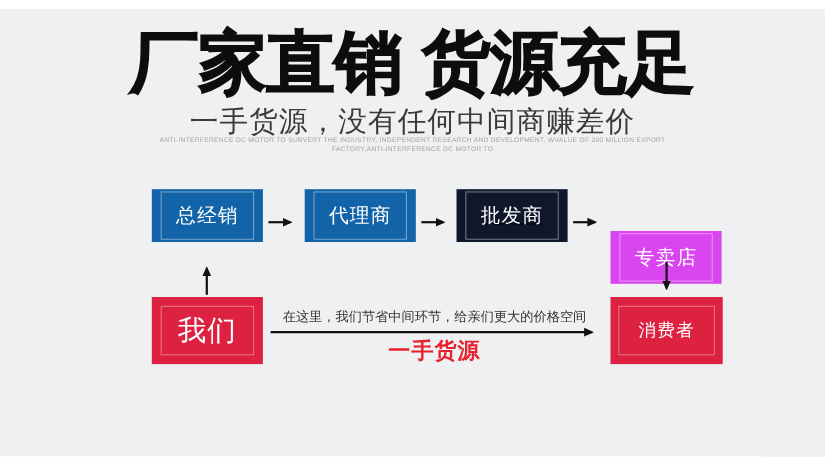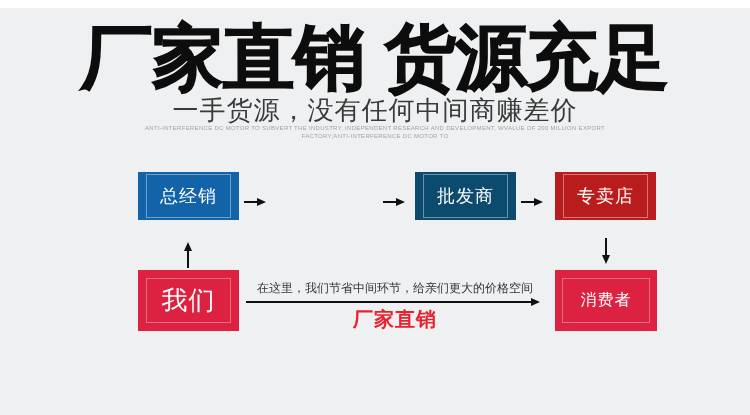--- a/index.html
+++ b/index.html
@@ -19,21 +19,21 @@
     left: 0; top: 8px;
     width: 750px; height: 407px;
     background: #eef0f1;
   }
 
   .title {
     position: absolute;
     left: 0; top: 22px;
     width: 750px;
     text-align: center;
-    font-size: 71px;
+    font-size: 62px;
     line-height: 72px;
     font-weight: 900;
     color: #0d0d0d;
     -webkit-text-stroke: 1.5px #0d0d0d;
     letter-spacing: 0px;
     white-space: nowrap;
   }
   .subtitle {
     position: absolute;
     left: 0; top: 97px;
@@ -142,24 +142,27 @@
   <div class="subtitle">一手货源，没有任何中间商赚差价</div>
 
   <div class="english">
     <div>ANTI-INTERFERENCE DC MOTOR TO SUBVERT THE INDUSTRY, INDEPENDENT RESEARCH AND DEVELOPMENT, WVALUE OF 200 MILLION EXPORT</div>
     <div>FACTORY;ANTI-INTERFERENCE DC MOTOR TO</div>
   </div>
 
   <div class="chain-box box-1" style="background: rgb(18, 99, 168);">
     <div class="inner">总经销</div>
   </div>
-  <div class="chain-box box-3" style="background: #0c4a6e;">
+  <div class="chain-box box-2" style="background: rgb(18, 99, 168);">
+    <div class="inner">代理商</div>
+  </div>
+  <div class="chain-box box-3" style="background: #0f172a; text-decoration: underline;">
     <div class="inner">批发商</div>
   </div>
-  <div class="chain-box box-4" style="background: #b91c1c;">
+  <div class="chain-box box-4" style="background: #d946ef; margin-top: 38px;">
     <div class="inner">专卖店</div>
   </div>
 
   <div class="red-box us-box" style="background: rgb(220, 34, 64);">
     <div class="inner">我们</div>
   </div>
   <div class="red-box consumer-box" style="background: rgb(220, 34, 64);">
     <div class="inner">消费者</div>
   </div>
 
@@ -173,14 +176,14 @@
       <line x1="244" y1="202" x2="264" y2="202" marker-end="url(#ah)"></line>
       <line x1="383" y1="202" x2="403" y2="202" marker-end="url(#ah)"></line>
       <line x1="521" y1="202" x2="541" y2="202" marker-end="url(#ah)"></line>
       <line x1="188" y1="268" x2="188" y2="244" marker-end="url(#ah)"></line>
       <line x1="606" y1="238" x2="606" y2="262" marker-end="url(#ah)"></line>
       <line x1="246" y1="302" x2="538" y2="302" marker-end="url(#ah)"></line>
     </g>
   </svg>
 
   <div class="middle-note">在这里，我们节省中间环节，给亲们更大的价格空间</div>
-  <div class="highlight" style="color: rgb(232, 33, 46);">厂家直销</div>
+  <div class="highlight" style="color: rgb(232, 33, 46);">一手货源</div>
 </div>
 
 </body></html>

